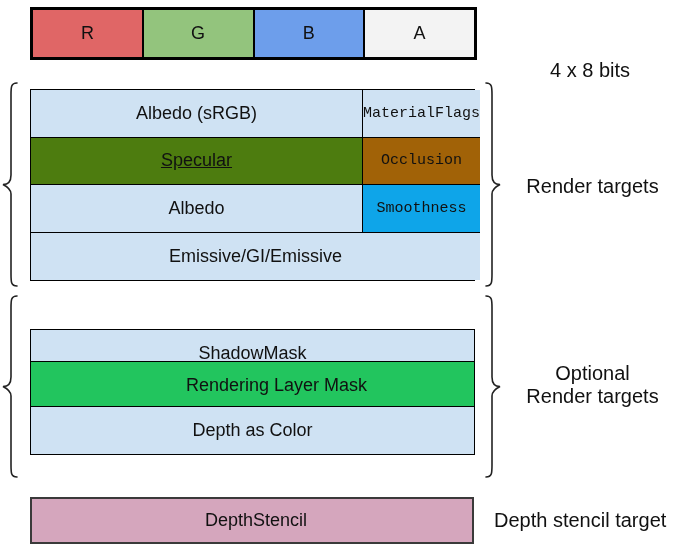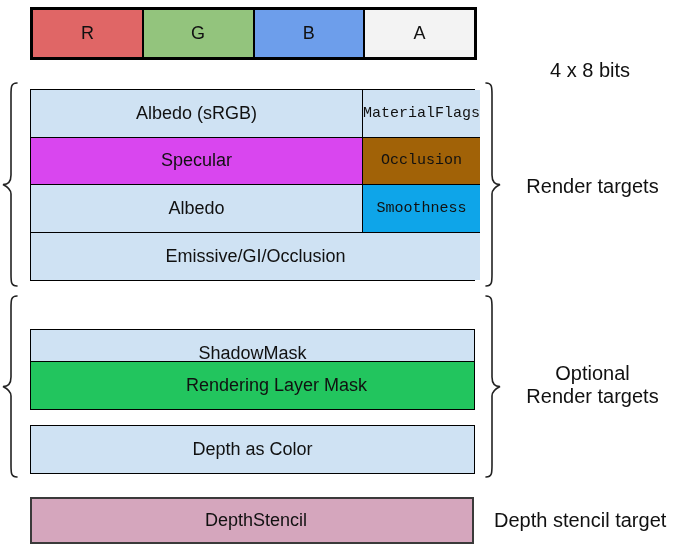--- a/index.html
+++ b/index.html
@@ -72,21 +72,21 @@
     left: 30px;
     width: 445px; height: 49px;
     border: 1.5px solid #000000;
     display: flex;
     align-items: center;
     justify-content: center;
     font-size: 18px;
   }
   .opt-box.b1 { top: 298px; margin-top: 31px; }
   .opt-box.b2 { top: 361px; }
-  .opt-box.b3 { top: 425px; }
+  .opt-box.b3 { top: 406px; }
 
   
   .ds-box {
     position: absolute;
     left: 30px; top: 497px;
     width: 444px; height: 47px;
     border: 2px solid #3a3a3a;
     display: flex;
     align-items: center;
     justify-content: center;
@@ -122,25 +122,25 @@
   <svg class="brace brace-l1" width="18" height="205" viewBox="0 0 18 205">
     <path d="M16 1 C10 1 10 5 10 13 L10 93 C10 100 7 102.5 2 102.5 C7 105 10 108 10 112 L10 192 C10 200 10 204 16 204"></path>
   </svg>
   <svg class="brace brace-r1" width="18" height="205" viewBox="0 0 18 205">
     <path d="M2 1 C8 1 8 5 8 13 L8 93 C8 100 11 102.5 16 102.5 C11 105 8 108 8 112 L8 192 C8 200 8 204 2 204"></path>
   </svg>
 
   <div class="rt-table">
     <div class="rt-cell main" style="background-color: rgb(207, 226, 243);">Albedo (sRGB)</div>
     <div class="rt-cell aux" style="background-color: rgb(207, 226, 243);">MaterialFlags</div>
-    <div class="rt-cell main" style="background-color: #d946ef;">Specular</div>
+    <div class="rt-cell main" style="background-color: #4d7c0f; text-decoration: underline;">Specular</div>
     <div class="rt-cell aux" style="background-color: #a16207;">Occlusion</div>
     <div class="rt-cell main" style="background-color: rgb(207, 226, 243);">Albedo</div>
     <div class="rt-cell aux" style="background-color: #0ea5e9;">Smoothness</div>
-    <div class="rt-cell full" style="background-color: rgb(207, 226, 243);">Emissive/GI/Occlusion</div>
+    <div class="rt-cell full" style="background-color: rgb(207, 226, 243);">Emissive/GI/Emissive</div>
   </div>
   <div class="side-label rt-label">Render targets</div>
 
   <svg class="brace brace-l2" width="18" height="183" viewBox="0 0 18 183">
     <path d="M16 1 C10 1 10 5 10 13 L10 82 C10 89 7 91.5 2 91.5 C7 94 10 97 10 101 L10 170 C10 178 10 182 16 182"></path>
   </svg>
   <svg class="brace brace-r2" width="18" height="183" viewBox="0 0 18 183">
     <path d="M2 1 C8 1 8 5 8 13 L8 82 C8 89 11 91.5 16 91.5 C11 94 8 97 8 101 L8 170 C8 178 8 182 2 182"></path>
   </svg>
 

